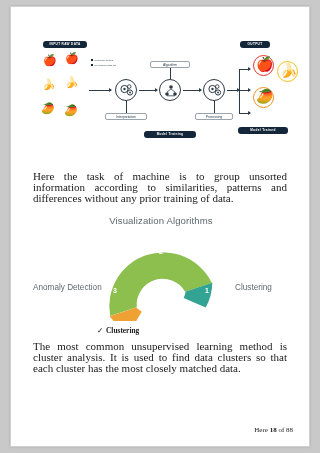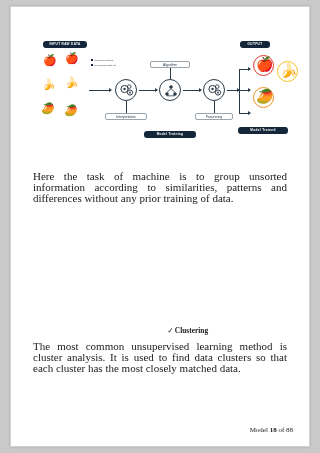--- a/index.html
+++ b/index.html
@@ -245,27 +245,59 @@
 
     <div class="ring" style="left:228px; top:48px; width:21px; height:21px; border-color:#ef8f24;"></div>
     <div class="fruit" style="left:231px; top:51px; font-size:14px;">🥭</div>
 
     <div class="fig-pill" style="left:213px; top:88px; width:50px;">Model Trained</div>
   </div>
 
   <div class="para" style="left:22px; top:164px; width:254px;">Here the task of machine is to group unsorted information according to similarities, patterns and differences without any prior training of data.</div>
 
 
-
-  <div class="bullet-item" style="left:86px; top:318px; width:180px;text-align:center;">
+  <div id="chart">
+
+    <div id="chart-title">Visualization Algorithms</div>
+
+    <svg id="arch" width="140" height="88" viewBox="0 0 140 88">
+
+      <path fill="#8cbf4e" d="M 16.5 66.5
+               A 54 54 0 0 1 123.5 66.5
+               L 95.4 66.5
+               A 26 26 0 0 0 44.6 66.5
+               Z" transform="rotate(-18 70 66.5)"></path>
+
+      <path fill="#33a394" d="M 124 66.5
+               A 54 54 0 0 1 110 88
+               L 92 72
+               A 26 26 0 0 0 96 66.5
+               Z" transform="rotate(-18 70 66.5)"></path>
+
+      <path fill="#efa134" d="M 30 88
+               A 54 54 0 0 1 16 66.5
+               L 44 66.5
+               A 26 26 0 0 0 48 72
+               Z" transform="rotate(-18 70 66.5)"></path>
+    </svg>
+
+    <div class="seg-num" style="left:130px; top:35px;">2</div>
+    <div class="seg-num" style="left:176px; top:74px;">1</div>
+    <div class="seg-num" style="left:84px; top:74px;">3</div>
+
+    <div class="seg-label" style="left:8px; top:70px;">Anomaly Detection</div>
+    <div class="seg-label" style="left:210px; top:70px;">Clustering</div>
+  </div>
+
+  <div class="bullet-item" style="left:86px; top:318px; width:180px;">
     <span class="bullet-mark" style="width:9px;">✓</span><span>Clustering</span>
   </div>
 
   <div class="para" style="left:22px; top:334px; width:254px;">The most common unsupervised learning method is cluster analysis. It is used to find data clusters so that each cluster has the most closely matched data.</div>
 
   <div id="footer">
-    <span>Model</span>
+    <span>Here</span>
     <b>18</b>
     <span>of</span>
     <span>88</span>
   </div>
 
 </div>
 
 </body></html>

